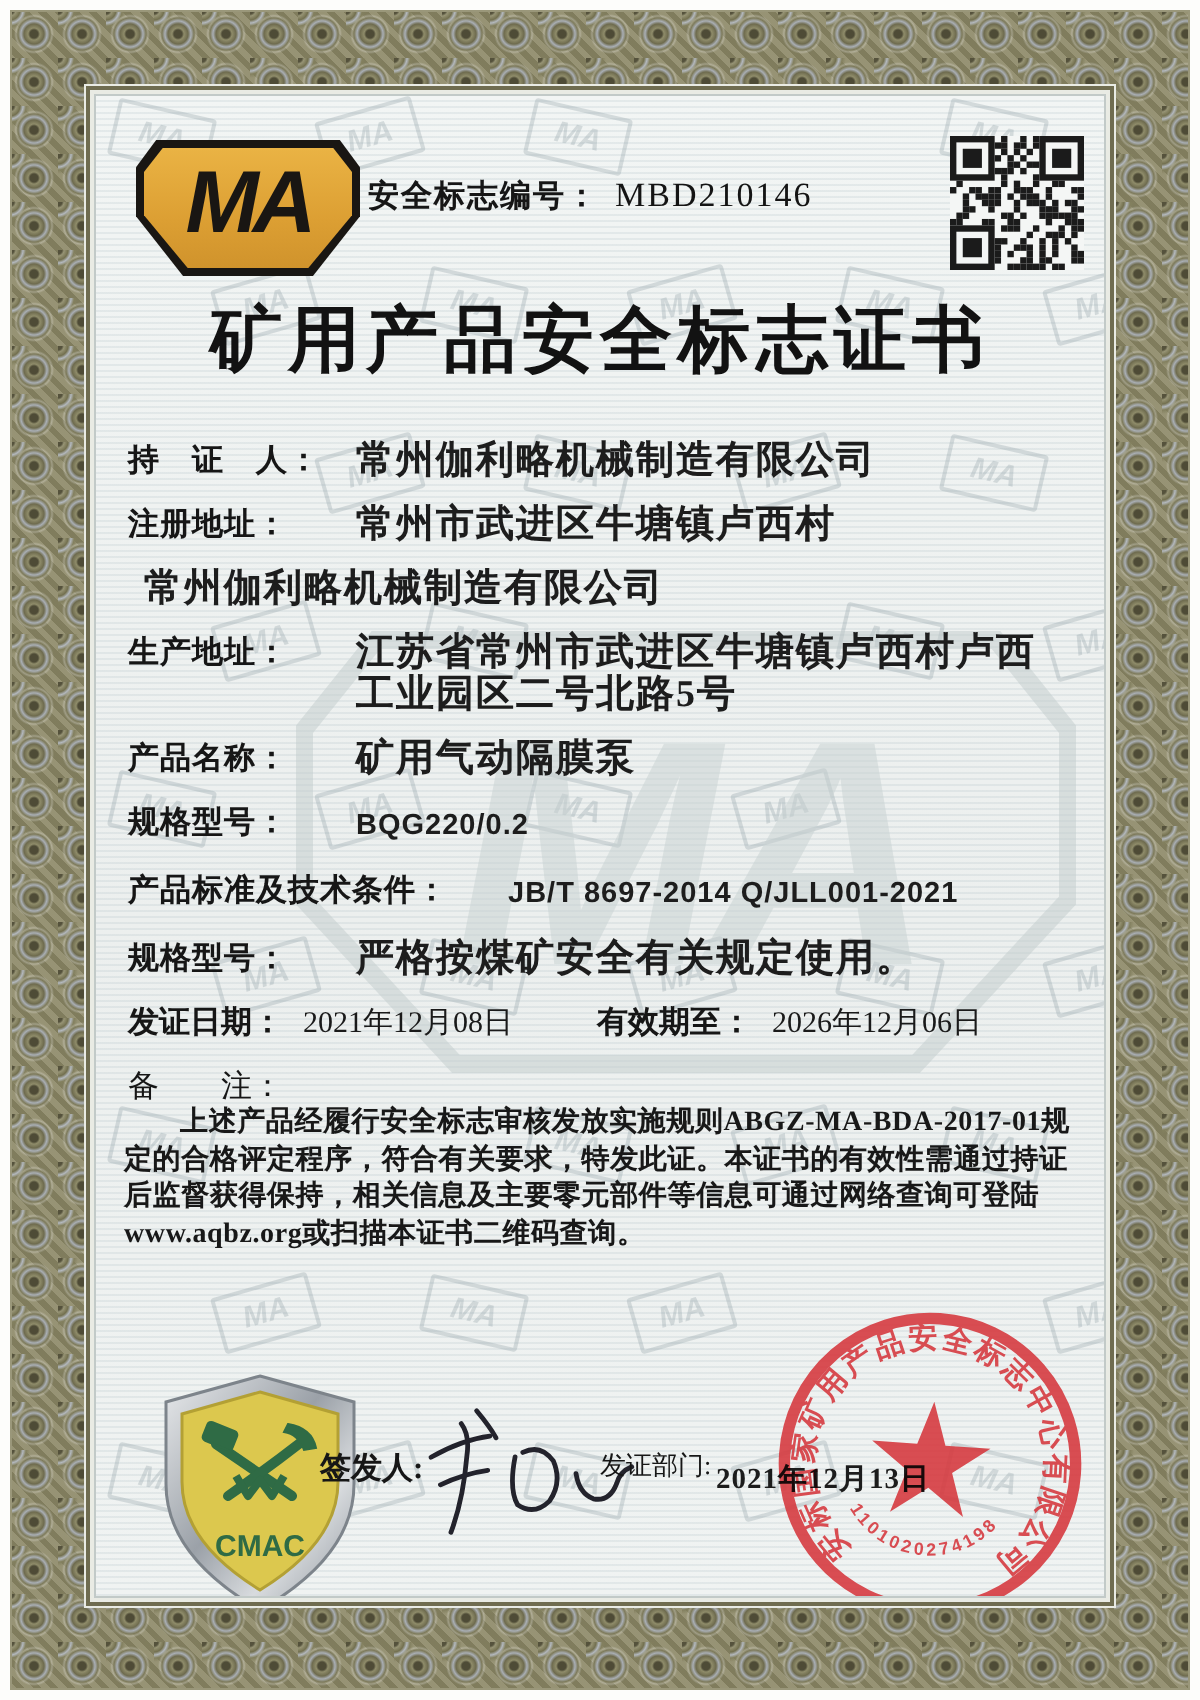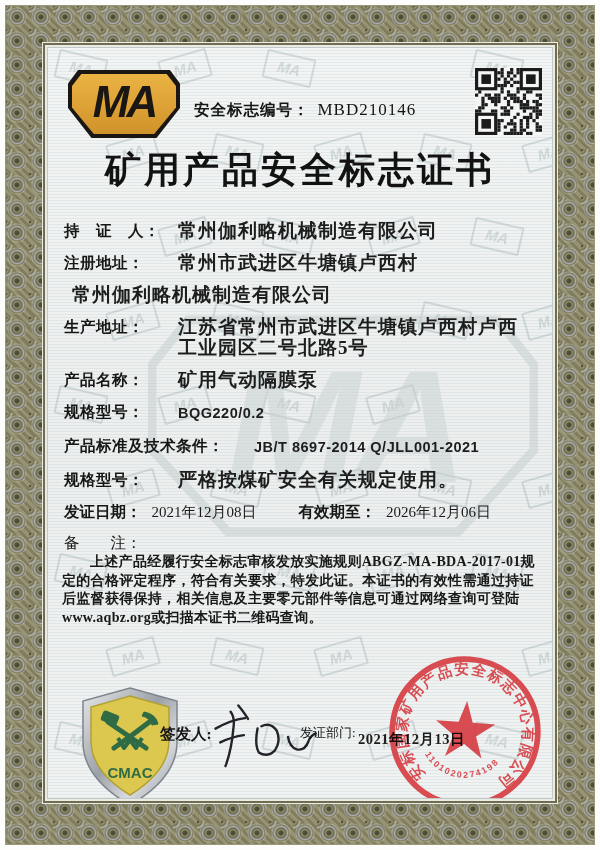--- a/index.html
+++ b/index.html
@@ -43,21 +43,21 @@
   .ma-logo{position:absolute;left:20px;top:22px;width:112px;height:68px;
     clip-path:polygon(9% 0,91% 0,100% 20%,100% 56%,79% 100%,21% 100%,0 56%,0 20%);
     background:#191613;}
   .ma-logo-inner{position:absolute;inset:4px;
     clip-path:polygon(9% 0,91% 0,100% 20%,100% 56%,79% 100%,21% 100%,0 56%,0 20%);
     background:linear-gradient(180deg,#eab344 0%,#dc9f33 60%,#d0932c 100%);
     display:flex;align-items:center;justify-content:center;}
   .ma-logo-inner span{font-family:"Liberation Sans",sans-serif;font-weight:900;
     font-style:italic;font-size:44px;letter-spacing:-3px;color:#191613;
     transform:translateY(-2px);}
-  .cert-no{position:absolute;left:146px;top:40px;white-space:nowrap;margin-top:12px;}
+  .cert-no{position:absolute;left:136px;top:40px;white-space:nowrap;}
   .cert-no .lbl{font-size:15.5px;font-weight:700;color:#161616;letter-spacing:1px;}
   .cert-no .val{font-size:17px;color:#141414;margin-left:8px;letter-spacing:1px;}
   .qr{position:absolute;right:10px;top:20px;width:67px;height:67px;background:#f4f6f5;}
 
   
   .title{position:absolute;left:0;right:0;top:98px;text-align:center;
     font-size:36px;font-weight:900;color:#121212;letter-spacing:3px;}
 
   
   .fields{position:absolute;left:16px;right:26px;top:172px;}

